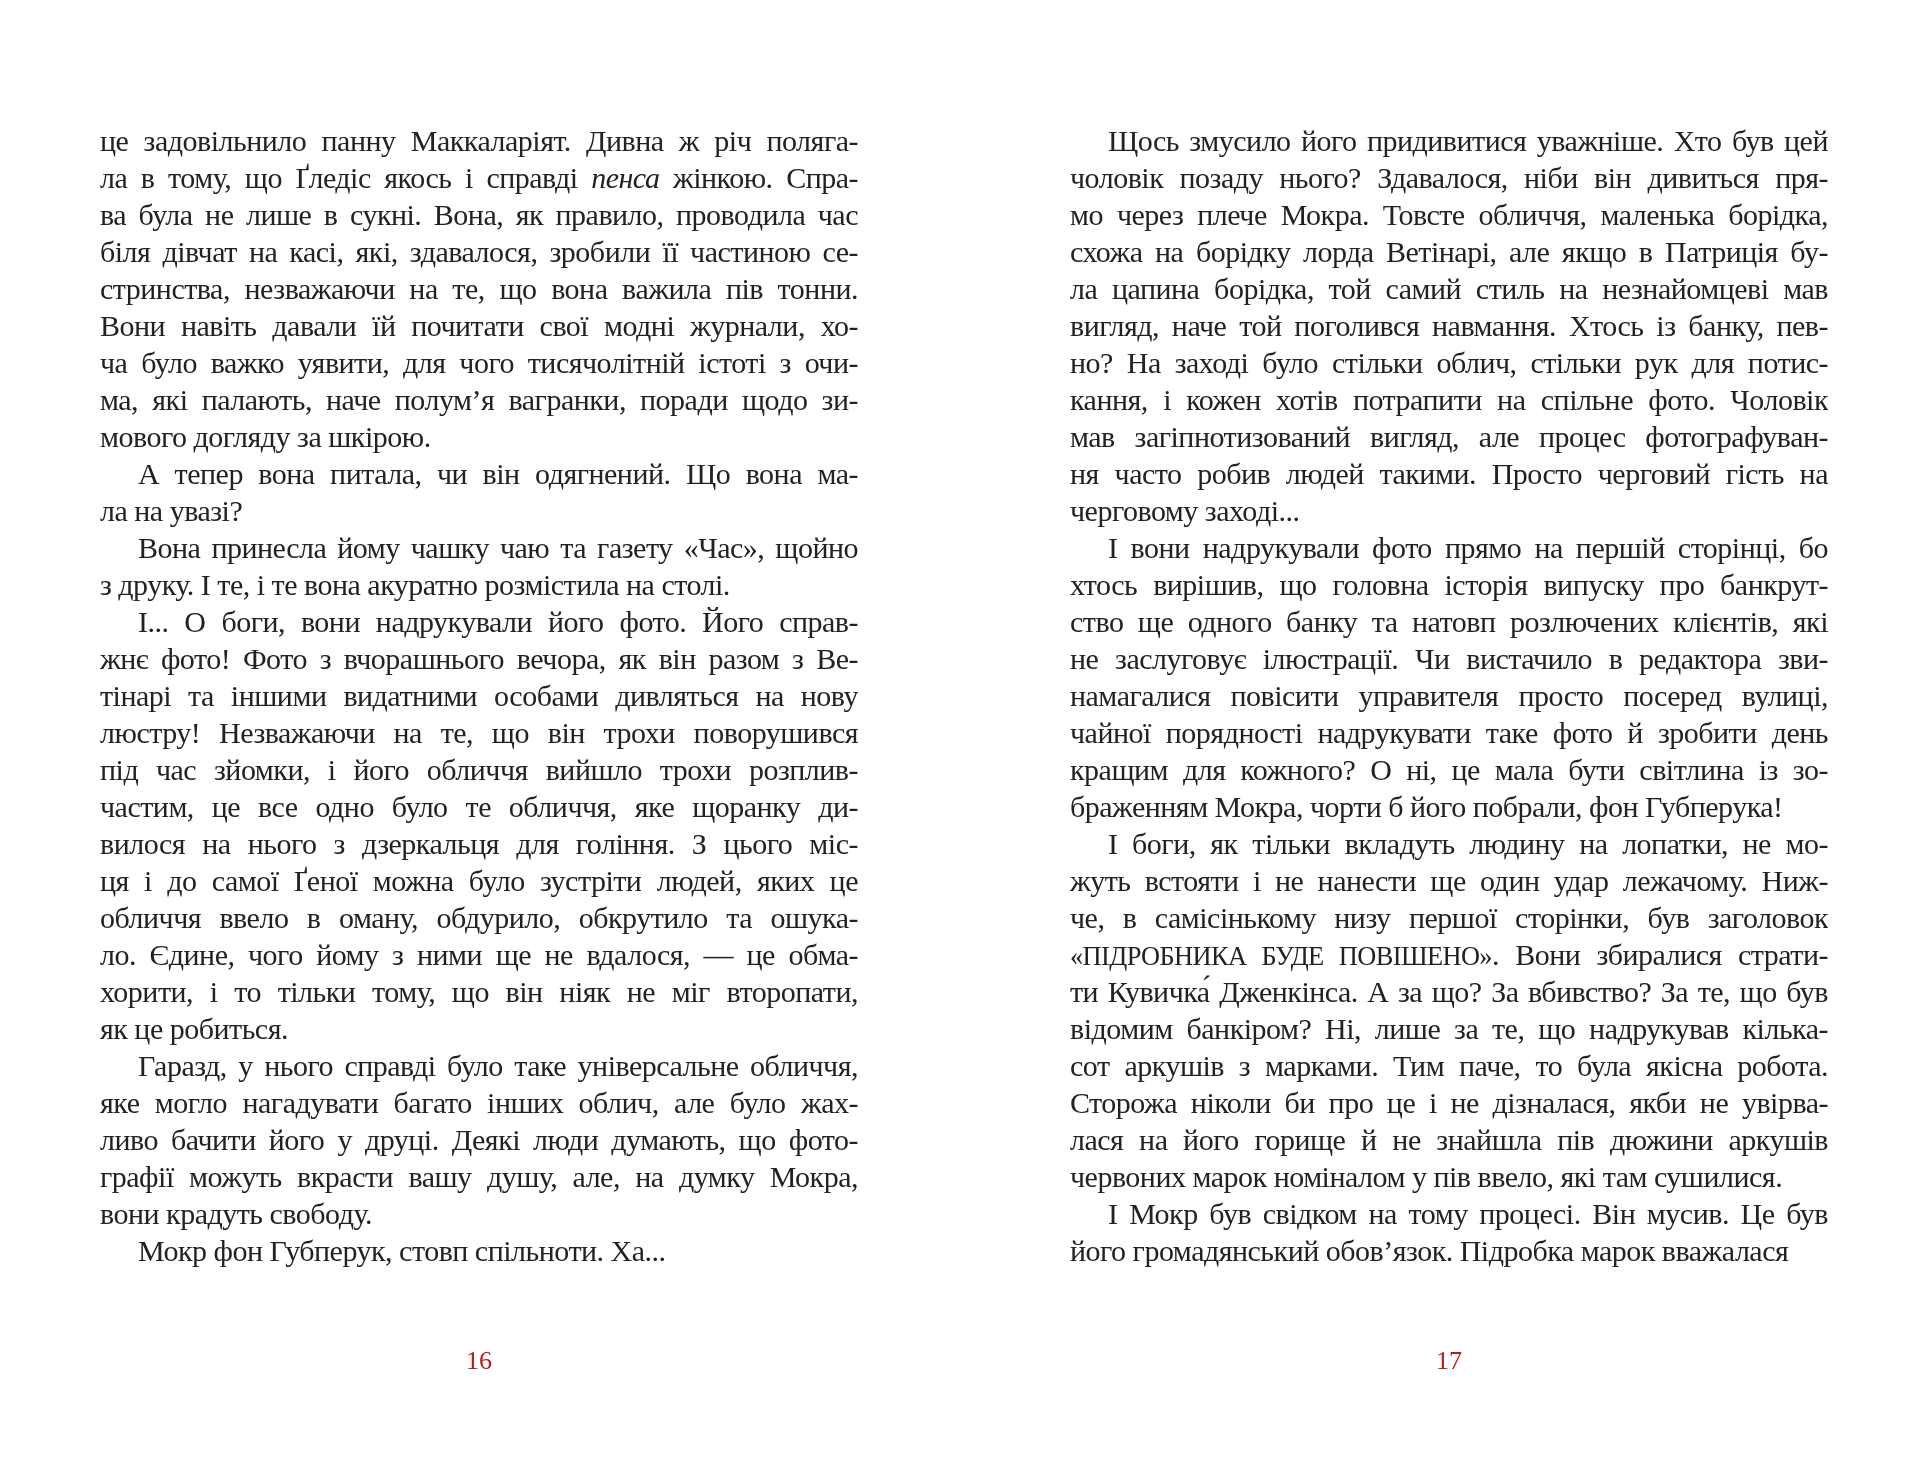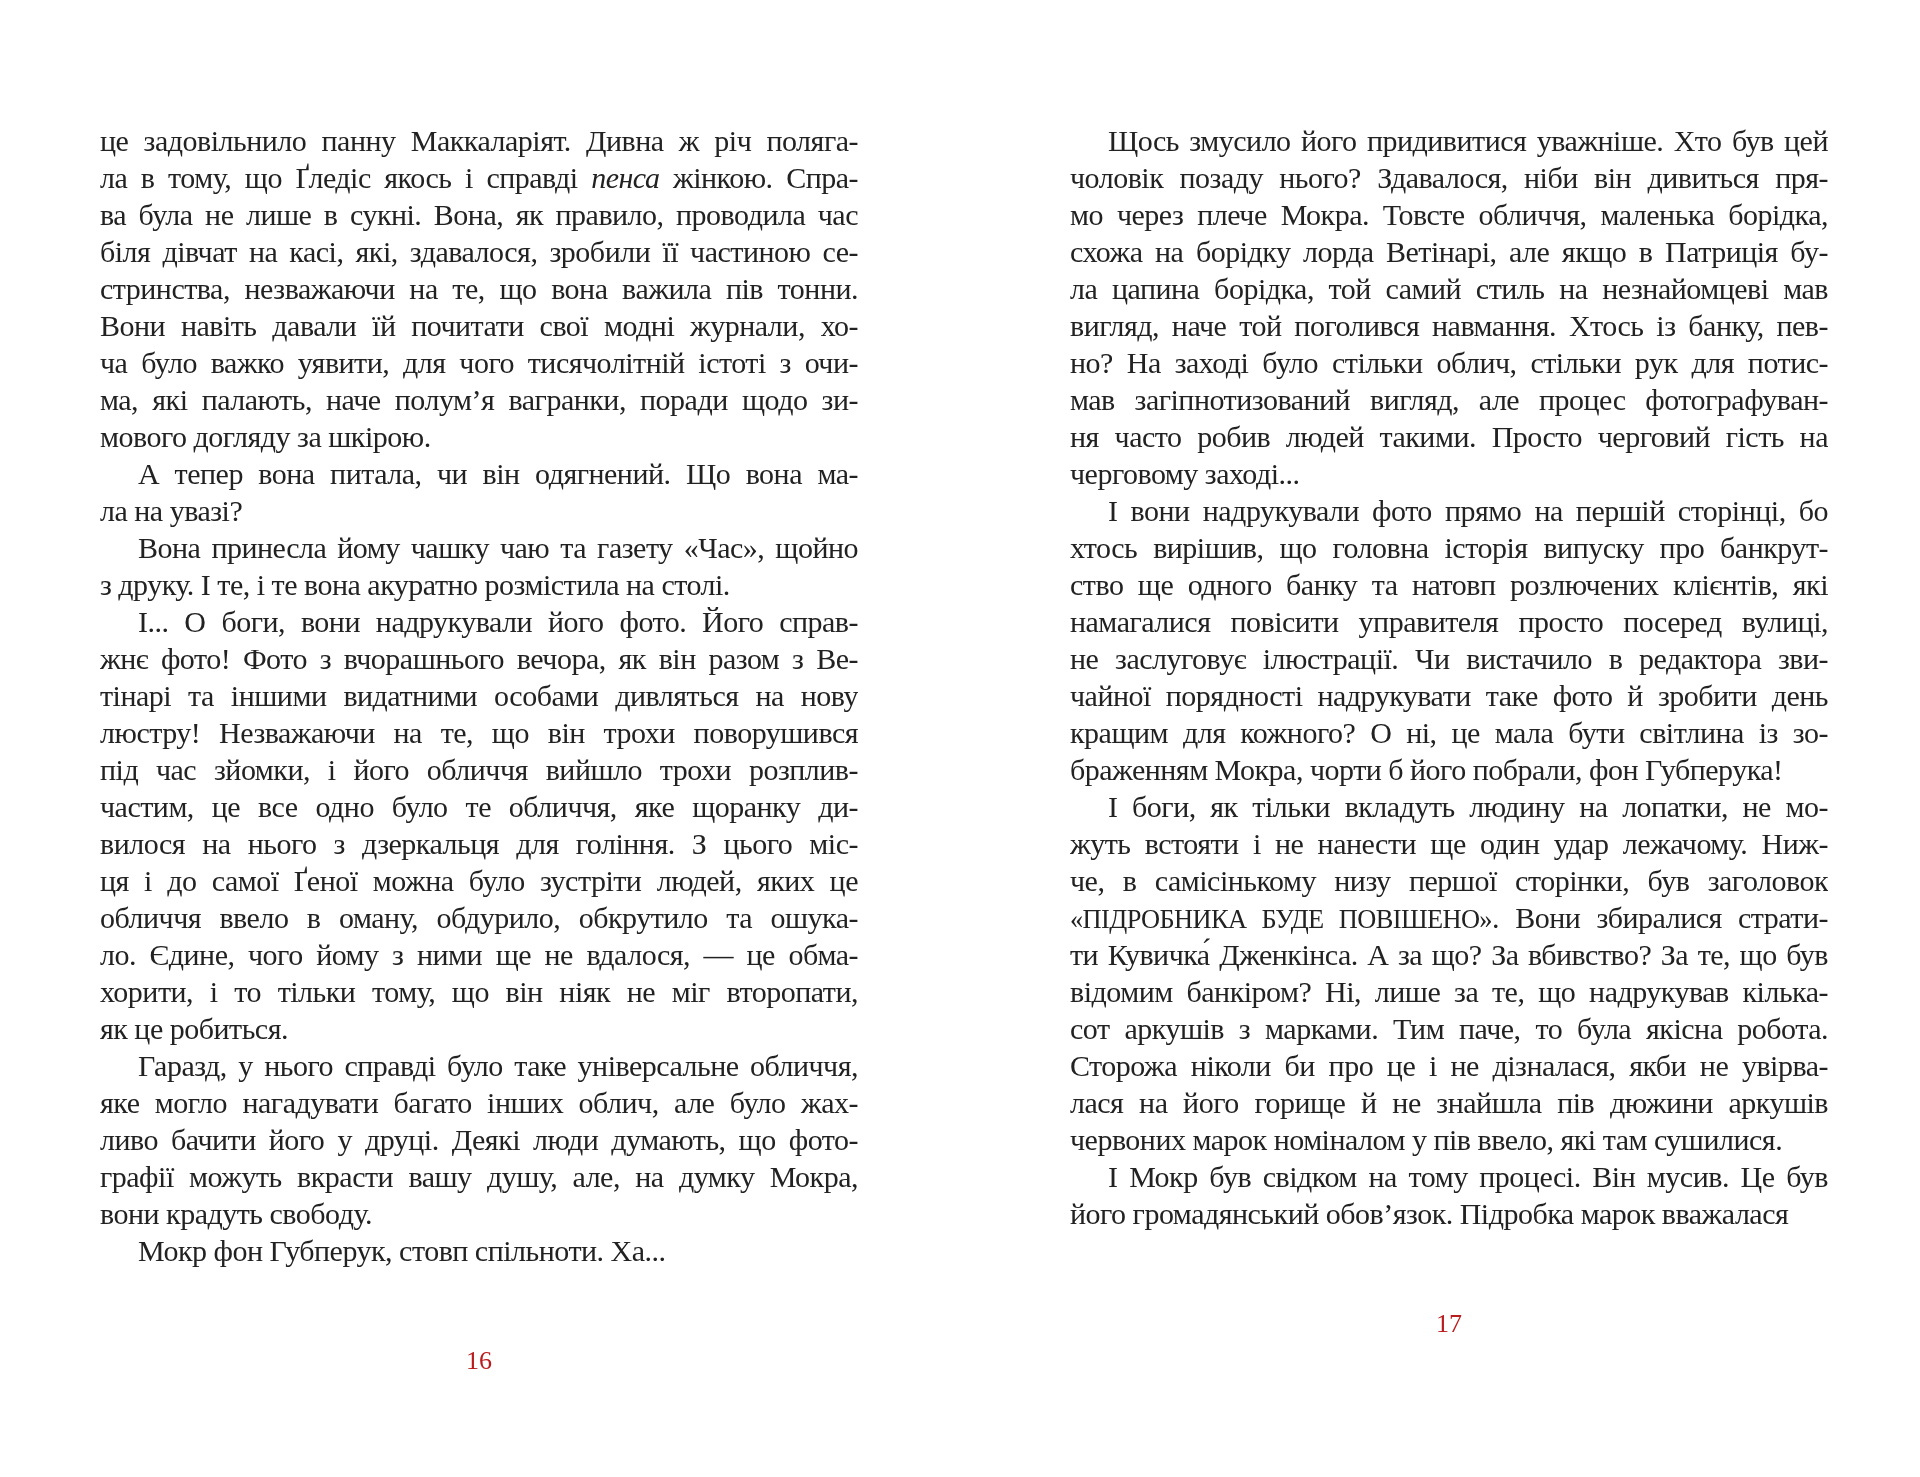--- a/index.html
+++ b/index.html
@@ -105,30 +105,31 @@
   <div class="page page-right">
     <div class="text-block">
         <div class="para">
           <div class="line first">Щось змусило його придивитися уважніше. Хто був цей</div>
           <div class="line">чоловік позаду нього? Здавалося, ніби він дивиться пря-</div>
           <div class="line">мо через плече Мокра. Товсте обличчя, маленька борідка,</div>
           <div class="line">схожа на борідку лорда Ветінарі, але якщо в Патриція бу-</div>
           <div class="line">ла цапина борідка, той самий стиль на незнайомцеві мав</div>
           <div class="line">вигляд, наче той поголився навмання. Хтось із банку, пев-</div>
           <div class="line">но? На заході було стільки облич, стільки рук для потис-</div>
+          <div class="line">кання, і кожен хотів потрапити на спільне фото. Чоловік</div>
           <div class="line">мав загіпнотизований вигляд, але процес фотографуван-</div>
           <div class="line">ня часто робив людей такими. Просто черговий гість на</div>
           <div class="line last">черговому заході...</div>
         </div>
         <div class="para">
           <div class="line first">І вони надрукували фото прямо на першій сторінці, бо</div>
           <div class="line">хтось вирішив, що головна історія випуску про банкрут-</div>
           <div class="line">ство ще одного банку та натовп розлючених клієнтів, які</div>
+          <div class="line">не заслуговує ілюстрації. Чи вистачило в редактора зви-</div>
           <div class="line">намагалися повісити управителя просто посеред вулиці,</div>
-          <div class="line">не заслуговує ілюстрації. Чи вистачило в редактора зви-</div>
           <div class="line">чайної порядності надрукувати таке фото й зробити день</div>
           <div class="line">кращим для кожного? О ні, це мала бути світлина із зо-</div>
           <div class="line last">браженням Мокра, чорти б його побрали, фон Губперука!</div>
         </div>
         <div class="para">
           <div class="line first">І боги, як тільки вкладуть людину на лопатки, не мо-</div>
           <div class="line">жуть встояти і не нанести ще один удар лежачому. Ниж-</div>
           <div class="line">че, в самісінькому низу першої сторінки, був заголовок</div>
           <div class="line"><span class="caps">«ПІДРОБНИКА БУДЕ ПОВІШЕНО»</span>. Вони збиралися страти-</div>
           <div class="line">ти Кувичка́ Дженкінса. А за що? За вбивство? За те, що був</div>

